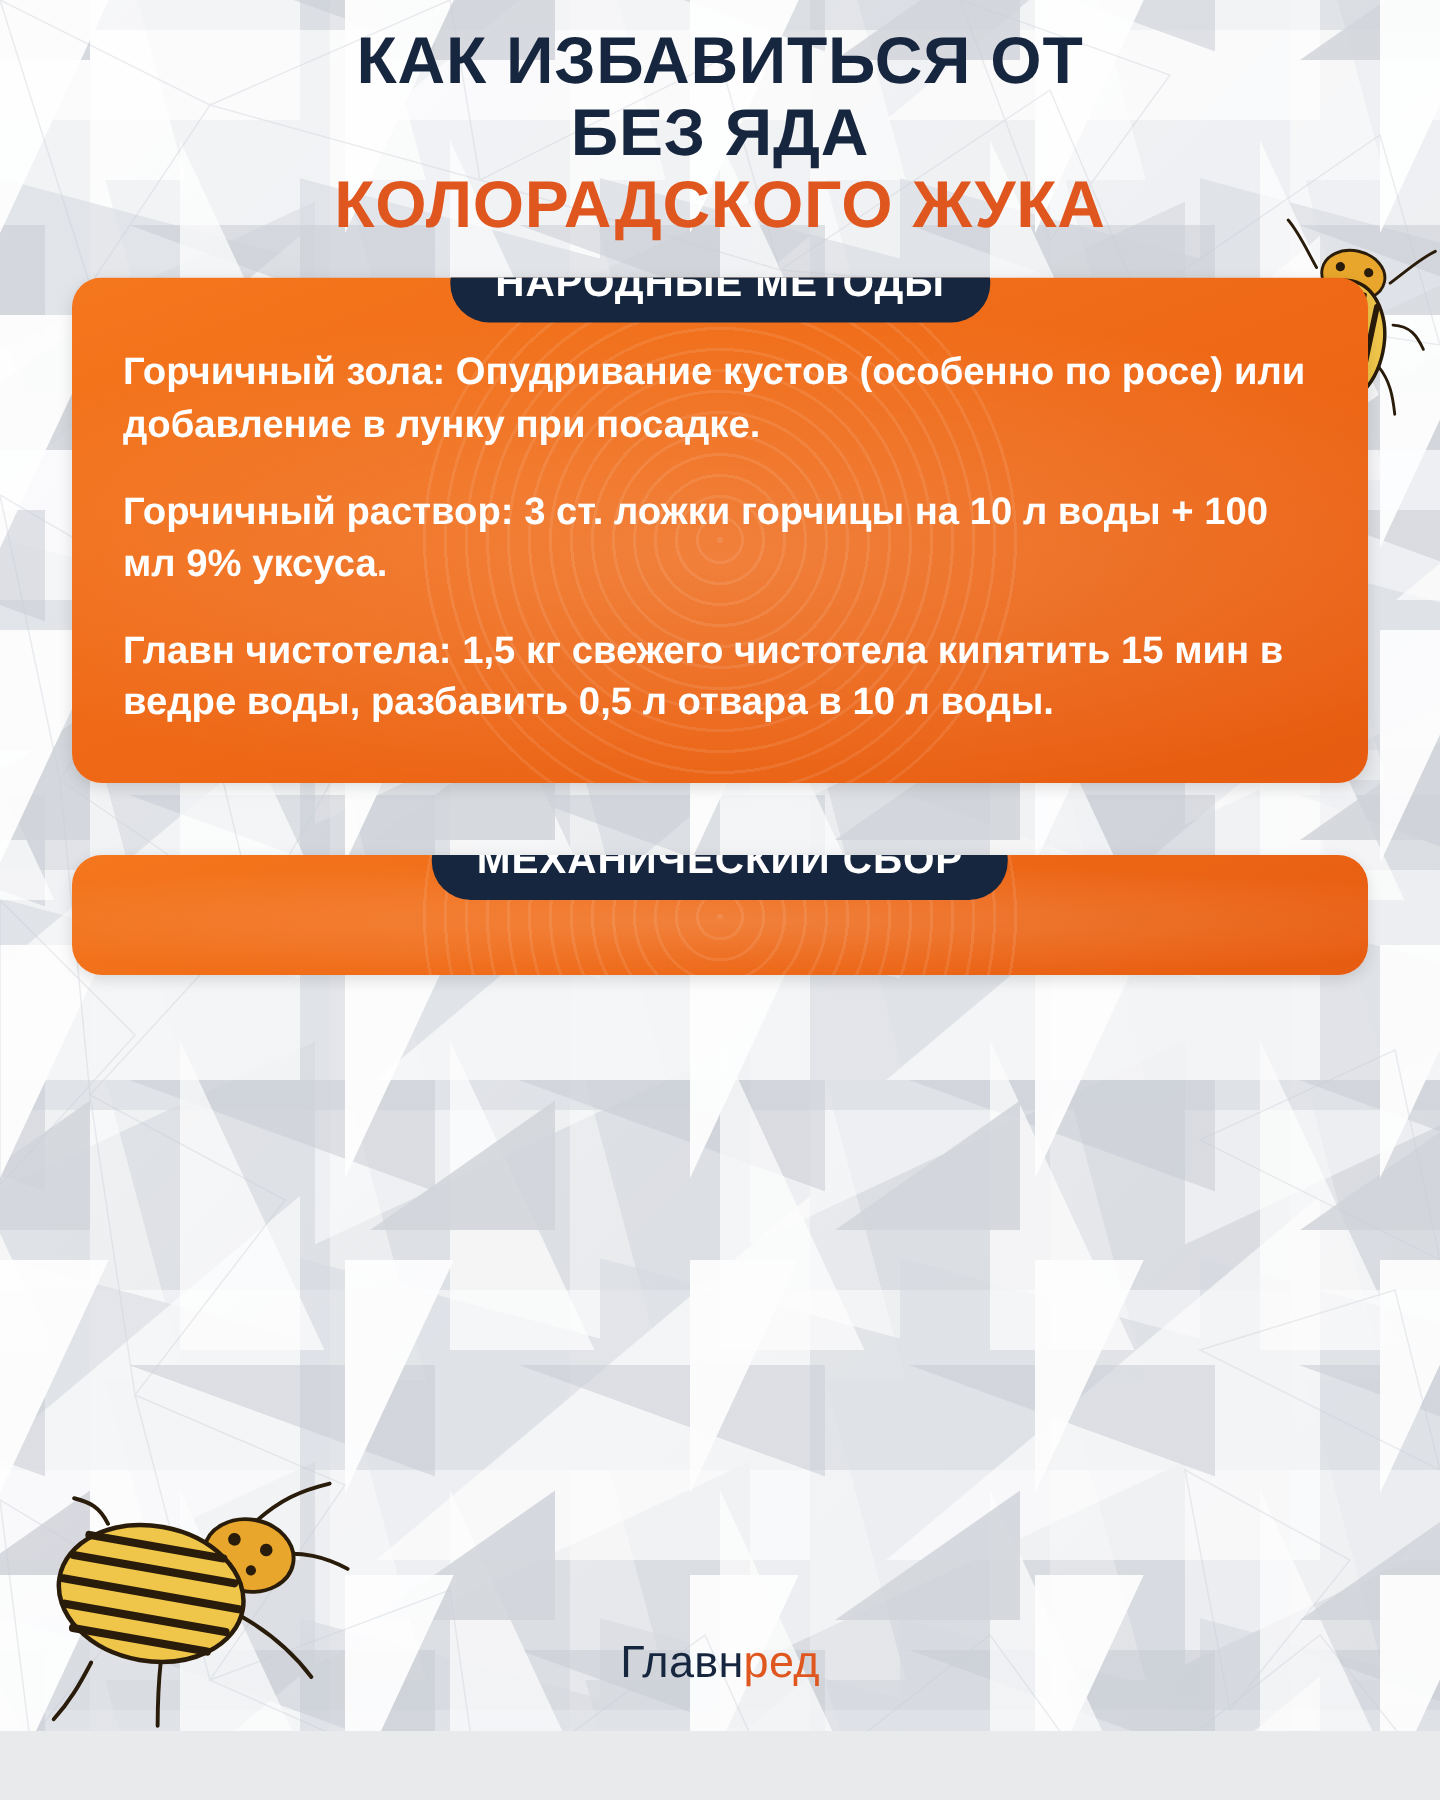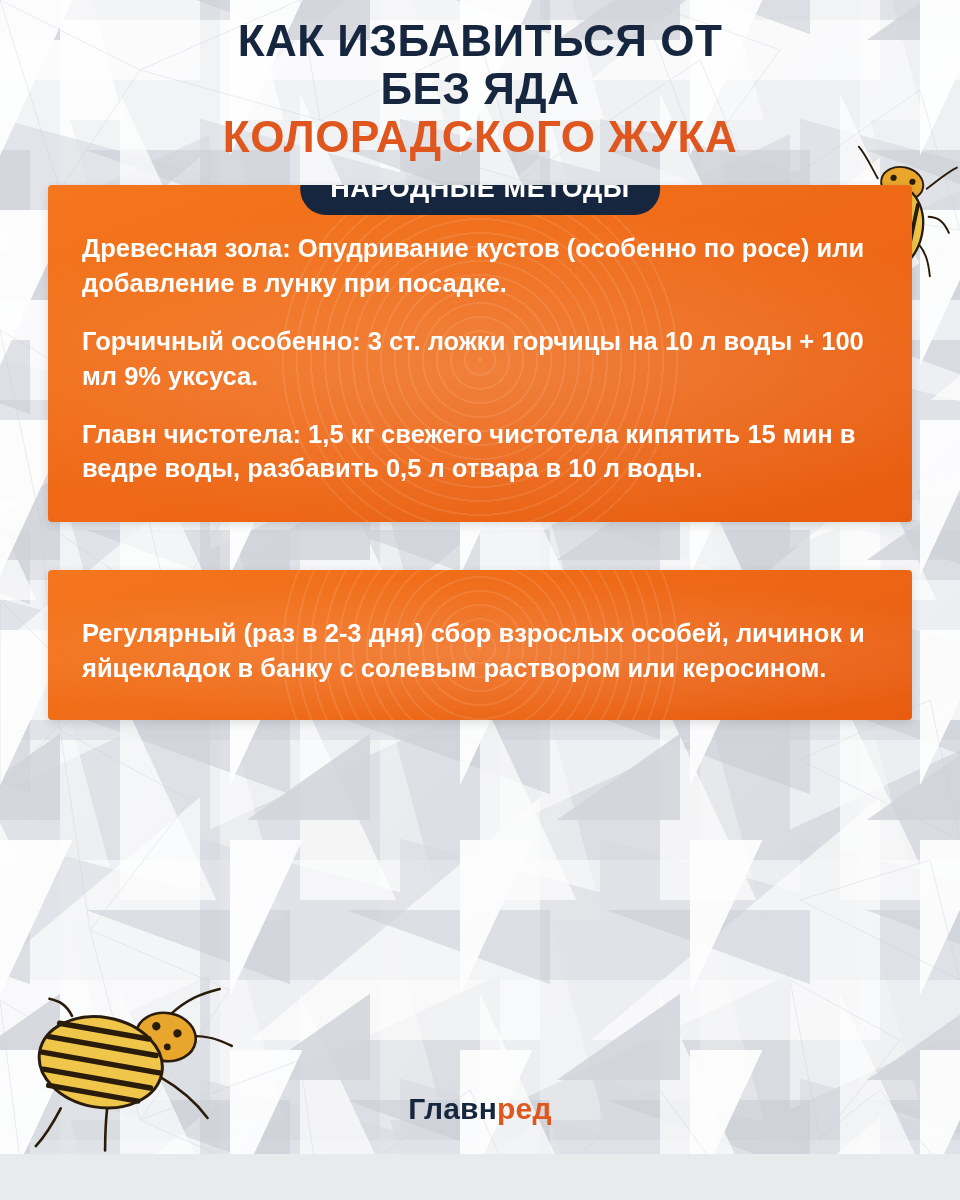--- a/index.html
+++ b/index.html
@@ -71,21 +71,21 @@
   .t3 {
     font-size: 44px;
     color: #17263f;
     margin-top: 2px;
   }
 
   
   .card {
     position: relative;
     margin: 4px 48px;
-    border-radius: 4px;
+    border-radius: 20px;
     background:
       radial-gradient(120% 90% at 50% 55%, rgba(255,255,255,0.16) 0%, rgba(255,255,255,0) 55%),
       linear-gradient(160deg, #f4761d 0%, #ef6a17 45%, #e75c10 100%);
     box-shadow: 0 3px 10px rgba(0,0,0,0.12);
     color: #ffffff;
     overflow: hidden;
   }
   .card-watermark {
     position: absolute;
     left: 50%;
@@ -162,21 +162,21 @@
   .footer {
     position: absolute;
     left: 0;
     right: 0;
     bottom: 28px;
     text-align: center;
   }
   .logo {
     display: inline-block;
     font-size: 30px;
-    font-weight: bold;
+    font-weight: normal;
     letter-spacing: 0.2px;
   }
   .logo .a { color: #17263f; }
   .logo .b { color: #e0561f; }
 </style>
 </head>
 <body>
 
 <div class="poster">
 
@@ -236,33 +236,33 @@
       <rect x="68" y="44" width="4" height="76" rx="1.8"></rect>
       <rect x="78.5" y="50" width="4" height="62" rx="1.8"></rect>
     </g>
   </svg>
 
   <div class="card card-1">
     <div class="card-watermark"></div>
     <div class="badge">НАРОДНЫЕ МЕТОДЫ</div>
 
     <p class="item">
-      <b>Древесная зола:</b><span class="body"> Опудривание кустов (особенно по росе) или добавление в лунку при посадке.</span>
+      <b>Горчичный зола:</b><span class="body"> Опудривание кустов (особенно по росе) или добавление в лунку при посадке.</span>
     </p>
     <p class="item">
-      <b>Горчичный особенно:</b><span class="body"> 3 ст. ложки горчицы на 10 л воды + 100 мл 9% уксуса.</span>
+      <b>Горчичный раствор:</b><span class="body"> 3 ст. ложки горчицы на 10 л воды + 100 мл 9% уксуса.</span>
     </p>
     <p class="item">
       <b>Главн чистотела:</b><span class="body"> 1,5 кг свежего чистотела кипятить 15 мин в ведре воды, разбавить 0,5 л отвара в 10 л воды.</span>
     </p>
   </div>
 
   <div class="card card-2">
     <div class="card-watermark"></div>
-    <p class="plain">Регулярный (раз в 2-3 дня) сбор взрослых особей, личинок и яйцекладок в банку с солевым раствором или керосином.</p>
+    <div class="badge">МЕХАНИЧЕСКИЙ СБОР</div>
   </div>
 
   <svg class="beetle beetle-bottom" viewBox="0 0 230 165">
     <g stroke="#2a1c0a" stroke-width="2.6" fill="none" stroke-linecap="round">
       <path d="M168,34 C186,22 200,18 220,16"></path>
       <path d="M176,58 C196,58 210,64 224,74"></path>
       <path d="M150,96 C168,110 180,124 190,142"></path>
       <path d="M70,22 C66,10 60,6 50,2"></path>
       <path d="M46,112 C36,126 28,136 16,146"></path>
       <path d="M92,118 C88,134 86,146 84,160"></path>

